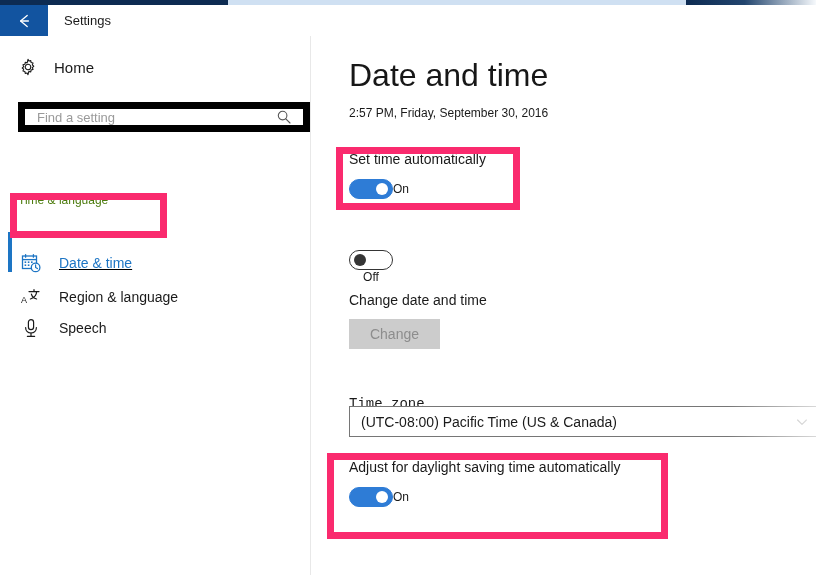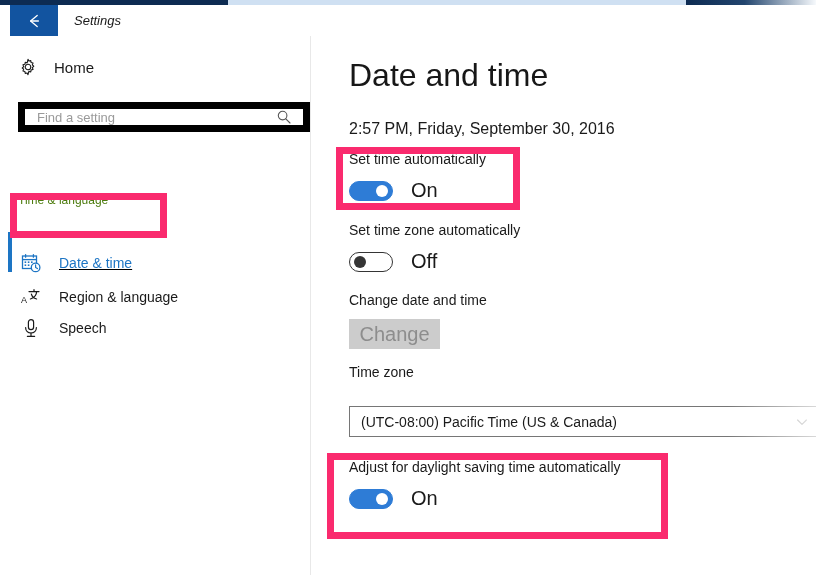--- a/index.html
+++ b/index.html
@@ -29,24 +29,23 @@
     height: 5px;
   }
   .chrome-dark-left  { left: 0;   width: 228px; background: #0d2b52; }
   .chrome-light-mid  { left: 228px; width: 458px; background: #cfe0f2; }
   .chrome-dark-right { left: 686px; width: 130px;
                        background: linear-gradient(to right,#0d2b52 0%,#22456e 45%,#f6f9fc 100%); }
 
   
   .titlebar {
     position: absolute;
-    left: 10px; top: 5px;
+    left: 0; top: 5px;
     width: 792px; height: 31px;
     background: #ffffff;
-    font-style: italic;
   }
   .back-button {
     position: absolute;
     left: 0; top: 0;
     width: 48px; height: 31px;
     background: #1254a0;
     display: flex;
     align-items: center;
     justify-content: center;
     cursor: pointer;
@@ -168,48 +167,48 @@
   .page-title {
     position: absolute;
     left: 38px; top: 21px;
     font-size: 32px;
     font-weight: 400;
     color: #171717;
     white-space: nowrap;
   }
   .current-datetime {
     position: absolute;
-    left: 38px; top: 84px;
-    font-size: 16px;
+    left: 38px; top: 70px;
+    font-size: 12px;
     color: #1a1a1a;
     white-space: nowrap;
   }
 
   .setting-label {
     position: absolute;
     left: 38px;
     font-size: 14px;
     color: #1a1a1a;
     white-space: nowrap;
   }
   #lbl-set-time       { top: 115px; }
   #lbl-set-tz         { top: 186px; }
   #lbl-change-dt      { top: 256px; text-align: right; }
-  #lbl-timezone       { top: 328px; }
+  #lbl-timezone       { top: 360px; font-family: Liberation Mono, monospace; }
   #lbl-dst            { top: 423px; }
 
   .toggle-row {
     position: absolute;
     left: 38px;
     display: flex;
     align-items: center;
     cursor: pointer;
   }
   #tgl-set-time { top: 143px; }
-  #tgl-set-tz   { top: 214px; }
+  #tgl-set-tz   { top: 214px; flex-direction: column; }
   #tgl-dst      { top: 451px; }
 
   .toggle {
     width: 44px; height: 20px;
     border-radius: 10px;
     position: relative;
     box-sizing: border-box;
     flex: none;
   }
   .toggle.on  { background: #2e7cd6; border: 1px solid #2e7cd6; }
@@ -217,34 +216,33 @@
   .knob {
     position: absolute;
     top: 50%;
     width: 12px; height: 12px;
     border-radius: 50%;
     transform: translateY(-50%);
   }
   .toggle.on  .knob { right: 4px; background: #ffffff; }
   .toggle.off .knob { left: 4px;  background: #353535; }
   .toggle-state {
-    margin-left: 18px;
-    font-size: 20px;
+    font-size: 12px;
     color: #1a1a1a;
     white-space: nowrap;
   }
 
   .change-button {
     position: absolute;
     left: 38px; top: 283px;
     width: 91px; height: 30px;
     background: #cccccc;
     border: none;
     font-family: "Liberation Sans", sans-serif;
-    font-size: 20px;
+    font-size: 14px;
     color: #8d8d8d;
     cursor: default;
   }
 
   .timezone-select {
     position: absolute;
     left: 38px; top: 370px;
     width: 486px; height: 31px;
     background: #ffffff;
     box-sizing: border-box;
@@ -377,21 +375,20 @@
   <div class="current-datetime">2:57 PM, Friday, September 30, 2016</div>
 
   <div class="setting-label" id="lbl-set-time">Set time automatically</div>
   <div class="toggle-row" id="tgl-set-time">
     <span class="toggle on">
       <span class="knob"></span>
     </span>
     <span class="toggle-state">On</span>
   </div>
 
-  <div class="setting-label" id="lbl-set-tz">Set time zone automatically</div>
   <div class="toggle-row" id="tgl-set-tz">
     <span class="toggle off">
       <span class="knob"></span>
     </span>
     <span class="toggle-state">Off</span>
   </div>
 
   <div class="setting-label" id="lbl-change-dt">Change date and time</div>
   <button class="change-button" disabled="">Change</button>
 

